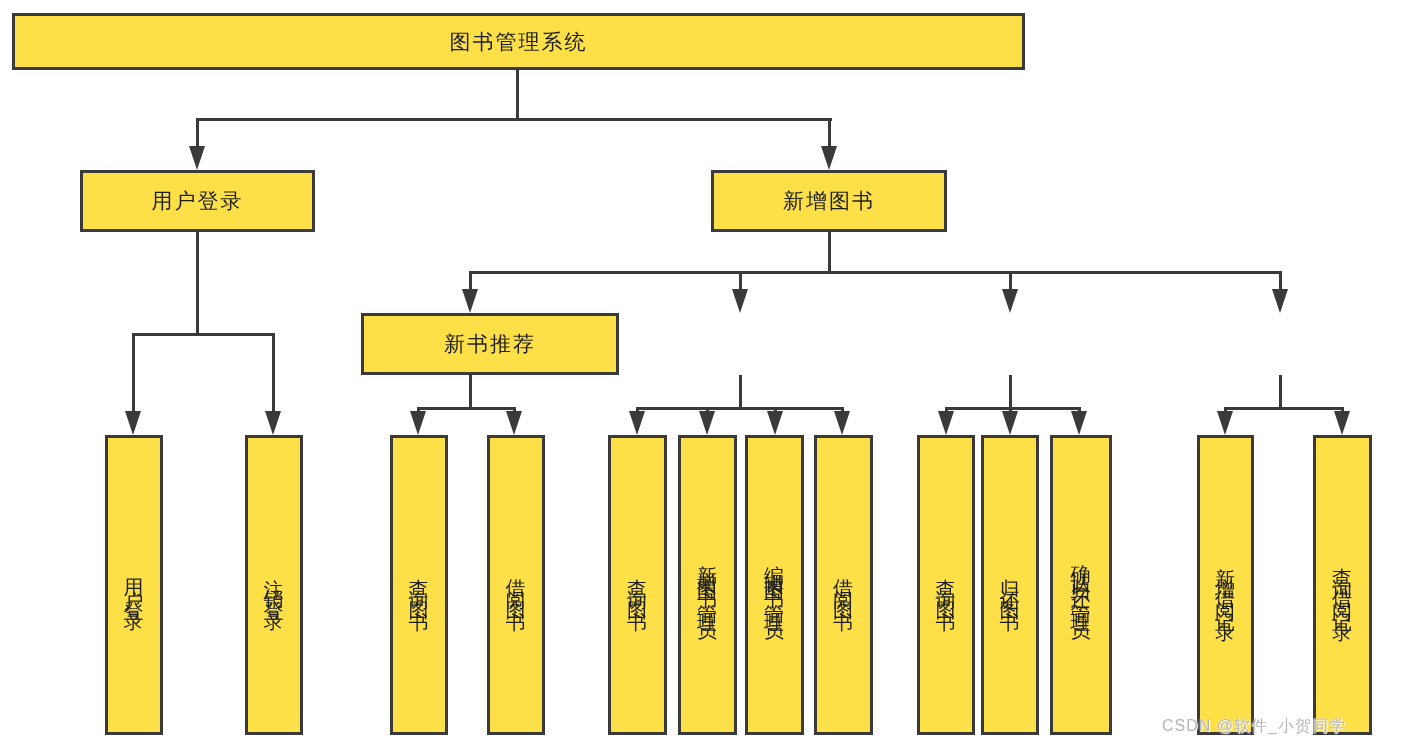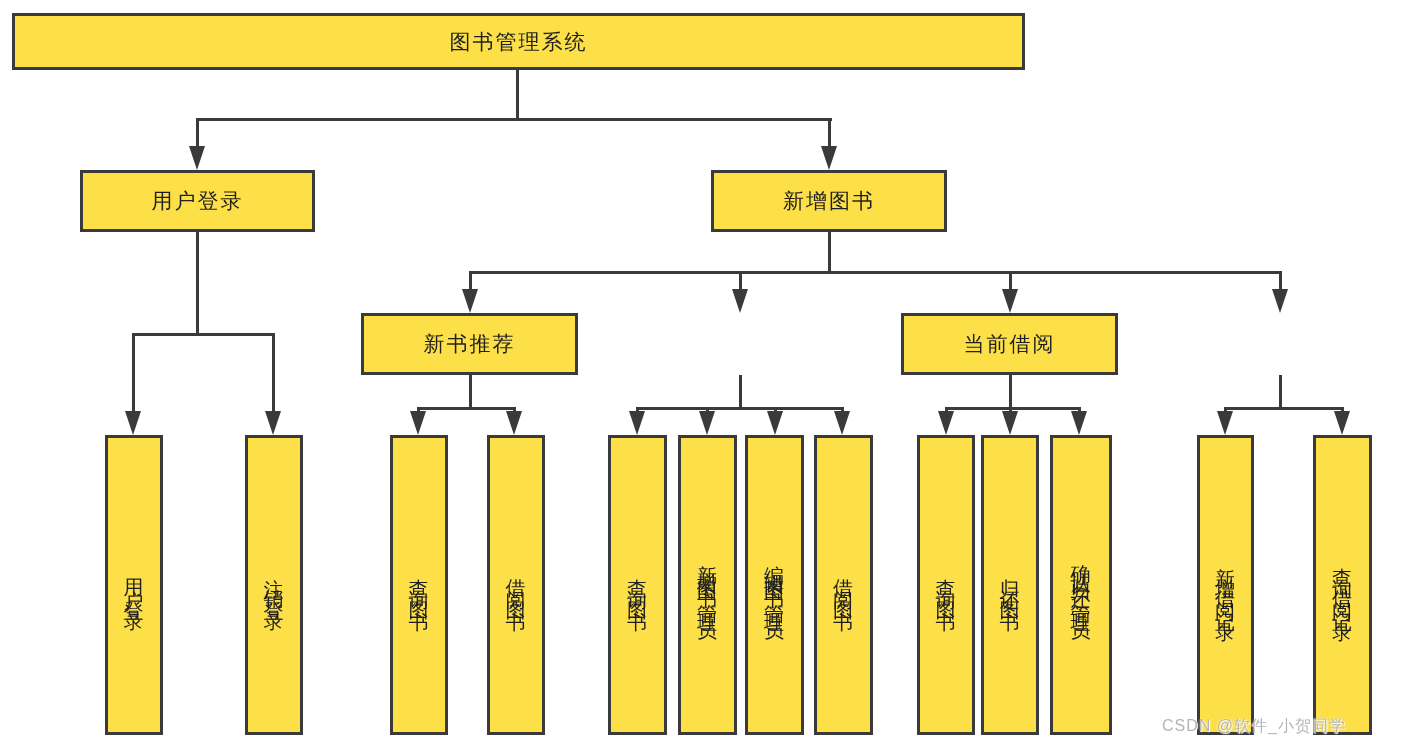--- a/index.html
+++ b/index.html
@@ -96,25 +96,22 @@
   <div class="hline" style="left:469px; top:271px; width:813px"></div>
   <div class="vline" style="left:469px; top:271px; height:22px"></div>
   <div class="ahead" style="left:462px; top:289px"></div>
   <div class="vline" style="left:739px; top:271px; height:22px"></div>
   <div class="ahead" style="left:732px; top:289px"></div>
   <div class="vline" style="left:1009px; top:271px; height:22px"></div>
   <div class="ahead" style="left:1002px; top:289px"></div>
   <div class="vline" style="left:1279px; top:271px; height:22px"></div>
   <div class="ahead" style="left:1272px; top:289px"></div>
 
-  <div class="box h" style="left:361px; top:313px; width:217px; height:62px">
+  <div class="box h" style="left:361px; top:313px; width:258px; height:62px">
     <span>新书推荐</span>
-  </div>
-  <div class="box h" style="left:901px; top:313px; width:217px; height:62px">
-    <span>当前借阅</span>
   </div>
 
   <div class="vline" style="left:469px; top:375px; height:35px"></div>
   <div class="hline" style="left:417px; top:407px; width:99px"></div>
   <div class="vline" style="left:417px; top:407px; height:8px"></div>
   <div class="ahead" style="left:410px; top:411px"></div>
   <div class="vline" style="left:513px; top:407px; height:8px"></div>
   <div class="ahead" style="left:506px; top:411px"></div>
 
   <div class="vline" style="left:739px; top:375px; height:35px"></div>

